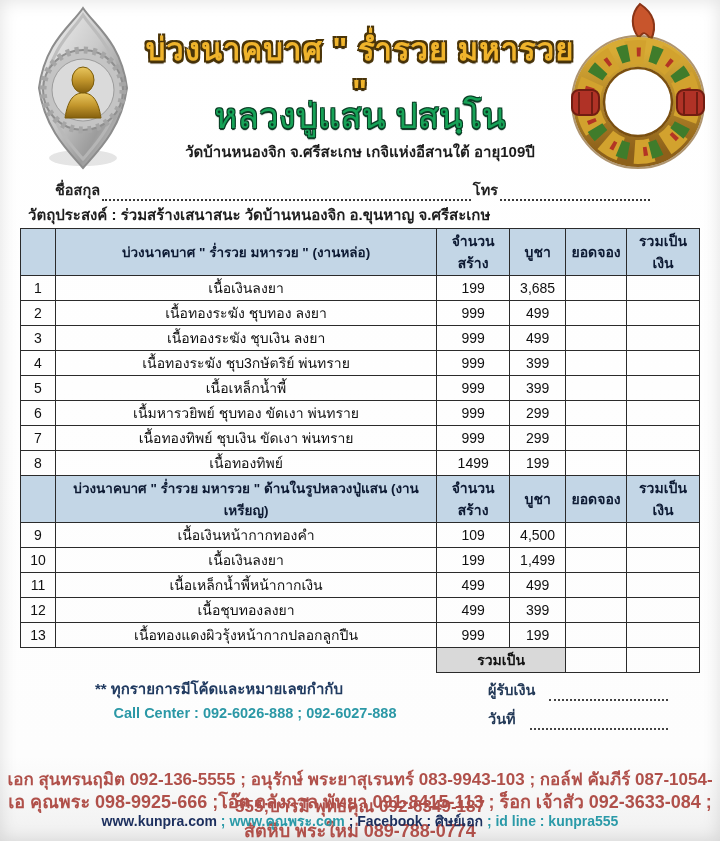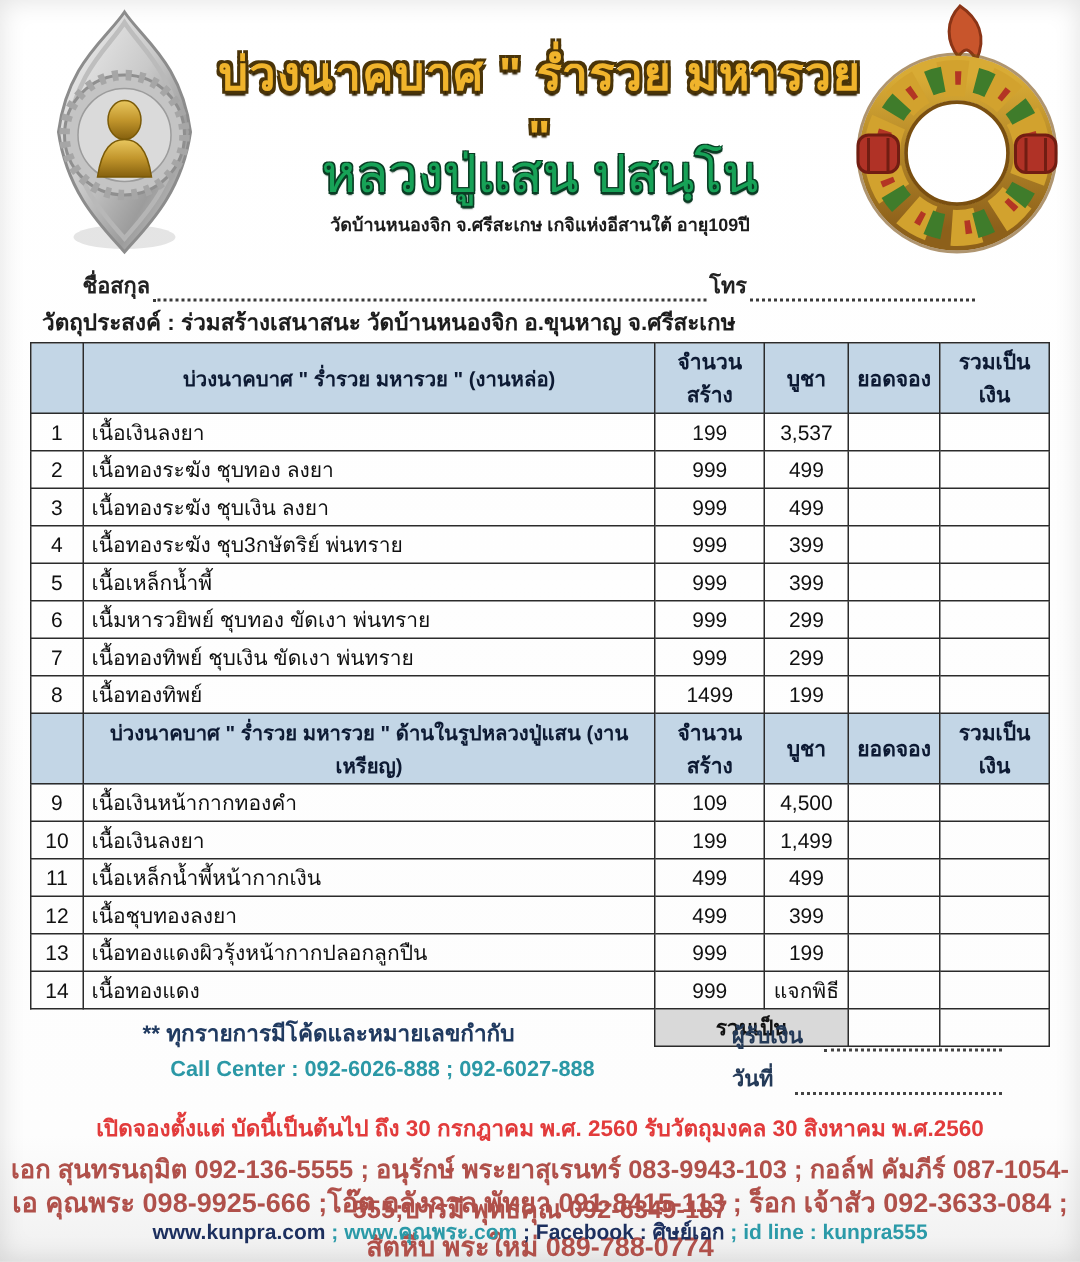--- a/index.html
+++ b/index.html
@@ -21,37 +21,37 @@
                  2px 2px 0 #4a3408, 0 3px 1px #2e1f02;
   }
   .title-green {
     position:absolute; left:140px; top:88px; width:440px; text-align:center;
     font-size:35px; font-weight:normal; color:#17a257;
     text-shadow:-1px -1px 0 #093d24, 1px -1px 0 #093d24, -1px 1px 0 #093d24,
                  1px 1px 0 #093d24, 0 2px 1px #062a18;
   }
   .temple-line {
     position:absolute; left:140px; top:140px; width:440px; text-align:center;
-    font-size:12px; font-weight:bold; color:#1c1c1c;
+    font-size:15px; font-weight:bold; color:#1c1c1c;
   }
   
   .name-row { position:absolute; left:55px; top:178px; width:595px; display:flex; align-items:flex-end;
               font-size:14.5px; font-weight:bold; color:#222; }
   .dotline { border-bottom:2px dotted #3a3a3a; height:14px; }
   #name-dots { flex:1 1 auto; margin:0 2px; }
   #phone-dots { width:150px; margin-left:2px; }
   .purpose-line { position:absolute; left:28px; top:203px; font-size:15px; font-weight:bold; color:#1d1d1d; }
   
   table { position:absolute; left:20px; top:228px; width:680px; border-collapse:collapse;
           font-size:14px; color:#101010; }
   td { border:1.6px solid #2b2b2b; height:25px; padding:1px 5px; }
   tr.head td { background:#c3d6e6; font-weight:bold; height:28px; text-align:center; color:#0d1a33; }
   tr.head td.c-desc { text-align:center; font-size:13.5px; }
   .c-no   { width:35px;  text-align:center; }
-  .c-desc { width:382px; text-align:left; }
+  .c-desc { width:382px; text-align:center; }
   .c-qty  { width:73px;  text-align:center; }
   .c-price{ width:56px;  text-align:center; }
   .c-book { width:61px; }
   .c-total{ width:73px; }
   tr.sumrow td { height:24px; }
   tr.sumrow td.blank { border:none; background:transparent; }
   tr.sumrow td.sumlabel { background:#d9d9d9; text-align:center; font-weight:bold; color:#111; }
   
   .note      { position:absolute; left:95px;  top:677px; width:300px; text-align:left;
                font-size:15px; font-weight:bold; color:#203a60; }
@@ -147,21 +147,21 @@
         <td class="c-desc">บ่วงนาคบาศ " ร่ำรวย มหารวย " (งานหล่อ)</td>
         <td class="c-qty">จำนวนสร้าง</td>
         <td class="c-price">บูชา</td>
         <td class="c-book">ยอดจอง</td>
         <td class="c-total">รวมเป็นเงิน</td>
       </tr>
       <tr>
         <td class="c-no">1</td>
         <td class="c-desc">เนื้อเงินลงยา</td>
         <td class="c-qty">199</td>
-        <td class="c-price">3,537</td>
+        <td class="c-price">3,685</td>
         <td class="c-book"></td>
         <td class="c-total"></td>
       </tr>
       <tr>
         <td class="c-no">2</td>
         <td class="c-desc">เนื้อทองระฆัง ชุบทอง ลงยา</td>
         <td class="c-qty">999</td>
         <td class="c-price">499</td>
         <td class="c-book"></td>
         <td class="c-total"></td>
@@ -255,28 +255,20 @@
         <td class="c-total"></td>
       </tr>
       <tr>
         <td class="c-no">13</td>
         <td class="c-desc">เนื้อทองแดงผิวรุ้งหน้ากากปลอกลูกปืน</td>
         <td class="c-qty">999</td>
         <td class="c-price">199</td>
         <td class="c-book"></td>
         <td class="c-total"></td>
       </tr>
-      <tr>
-        <td class="c-no">14</td>
-        <td class="c-desc">เนื้อทองแดง</td>
-        <td class="c-qty">999</td>
-        <td class="c-price">แจกพิธี</td>
-        <td class="c-book"></td>
-        <td class="c-total"></td>
-      </tr>
       <tr class="sumrow">
         <td class="blank"></td>
         <td class="blank"></td>
         <td class="sumlabel" colspan="2">รวมเป็น</td>
         <td class="c-book"></td>
         <td class="c-total"></td>
       </tr>
     </tbody>
   </table>
 
@@ -285,21 +277,20 @@
 
   <div class="sig-row" id="receiver-row">
     <span>ผู้รับเงิน</span>
     <span class="dotline"></span>
   </div>
   <div class="sig-row" id="date-row">
     <span>วันที่</span>
     <span class="dotline"></span>
   </div>
 
-  <div class="booking-line">เปิดจองตั้งแต่ บัดนี้เป็นต้นไป ถึง 30 กรกฎาคม พ.ศ. 2560  รับวัตถุมงคล  30 สิงหาคม  พ.ศ.2560</div>
   <div class="contacts1">เอก สุนทรนฤมิต  092-136-5555 ; อนุรักษ์ พระยาสุเรนทร์ 083-9943-103 ; กอล์ฟ คัมภีร์ 087-1054-555;บารมี พุทธคุณ 092-6349-187</div>
   <div class="contacts2">เอ คุณพระ 098-9925-666 ;โอ๊ต อลังกาล พัทยา 091-8415-113 ; ร็อก เจ้าสัว 092-3633-084 ;  สัตหีบ พระใหม่ 089-788-0774</div>
 
   <div class="website">
     <span class="web-dark">www.kunpra.com</span><span class="web-teal"> ; </span><span class="web-teal">www.คุณพระ.com</span><span class="web-dark"> ; </span><span class="web-dark">Facebook : ศิษย์เอก</span><span class="web-teal"> ; </span><span class="web-teal">id line : kunpra555</span>
   </div>
 
 </div>
 
 </body></html>

